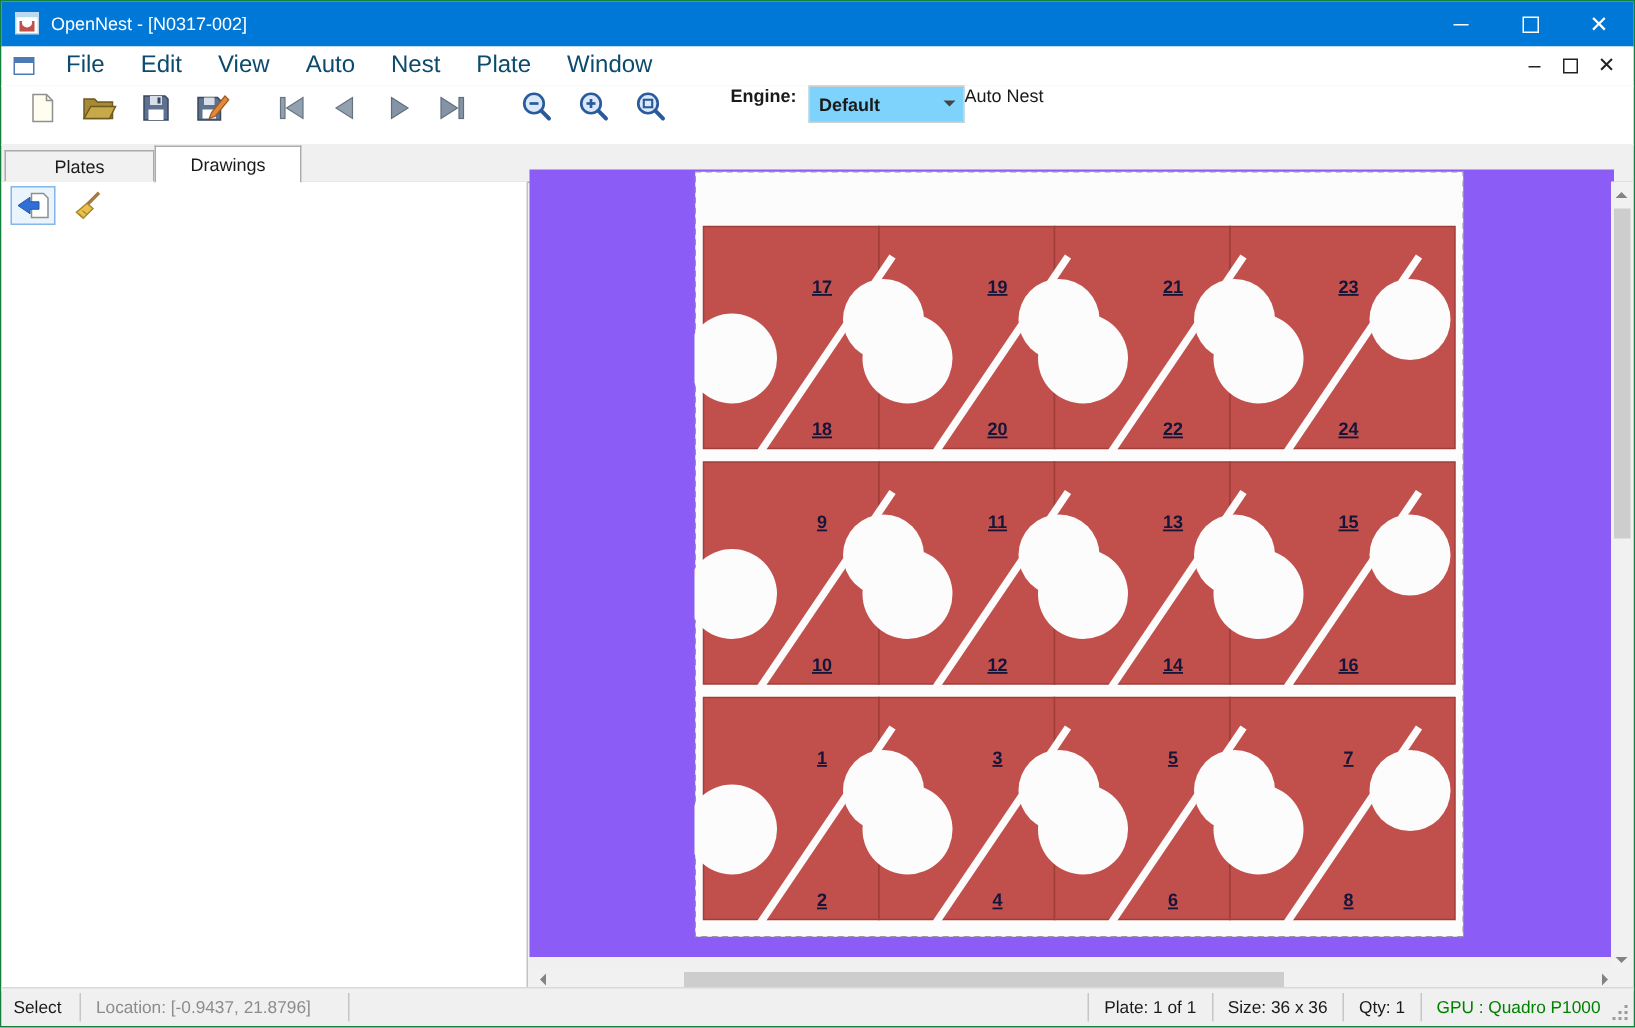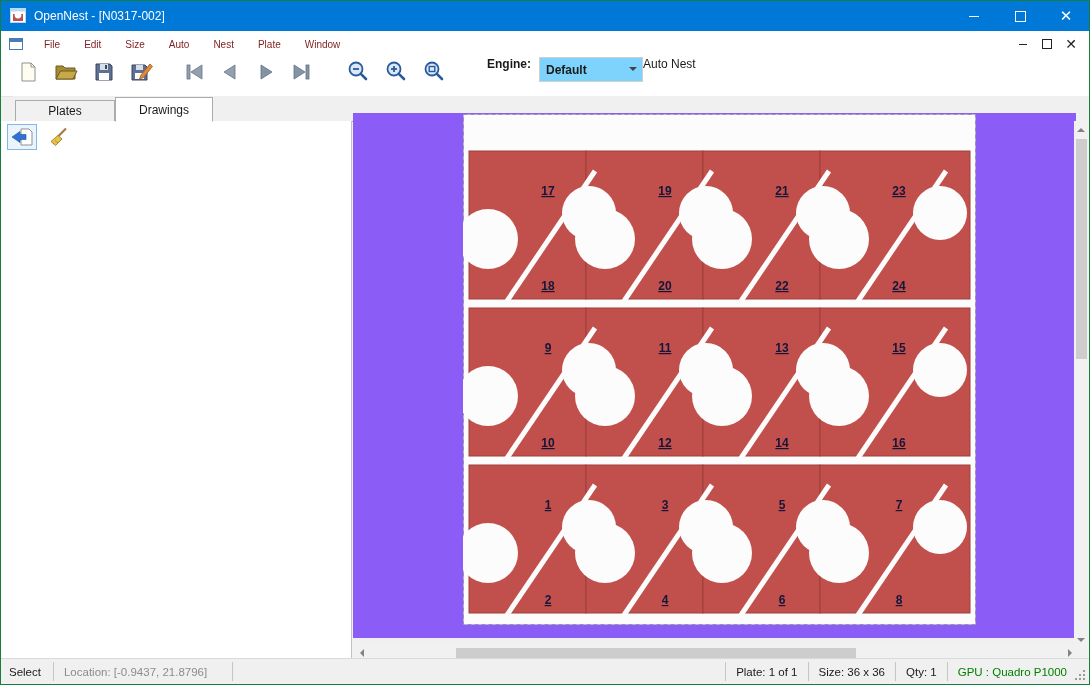--- a/index.html
+++ b/index.html
@@ -13,40 +13,40 @@
   .titlebar .title{color:#fff;font-size:12px;}
   .cap-btns{margin-left:auto;display:flex;height:100%;}
   .cap-btn{width:46px;height:100%;display:flex;align-items:center;justify-content:center;}
   .glyph-min{width:10px;height:1px;background:#fff;}
   .glyph-max{width:9px;height:9px;border:1px solid #fff;}
   .glyph-close{color:#fff;font-size:15px;line-height:1;font-family:"DejaVu Sans",sans-serif;}
 
   
   .menubar{position:absolute;left:0;top:30px;right:0;height:26px;background:#fff;display:flex;align-items:center;border-bottom:1px solid #ececec;}
   .mdi-icon{margin:0 8px 0 7px;width:16px;height:16px;}
-  .menu-item{font-size:10px;color:#7f1d1d;padding:0 12px;height:100%;display:flex;align-items:center;}
+  .menu-item{font-size:16px;color:#0c4a6e;padding:0 12px;height:100%;display:flex;align-items:center;}
   .mdi-ctrls{margin-left:auto;display:flex;align-items:center;height:100%;}
   .mdi-btn{width:24px;height:100%;display:flex;align-items:center;justify-content:center;}
   .glyph-mmin{width:8px;height:1px;background:#222;}
   .glyph-restore{position:relative;width:8px;height:8px;border:1px solid #222;background:#fff;}
   .glyph-restore::before{content:"";position:absolute;left:2px;top:-4px;width:7px;height:7px;border:1px solid #222;z-index:-1;}
   .glyph-mclose{color:#222;font-size:14px;line-height:1;font-family:"DejaVu Sans",sans-serif;}
 
   
   .toolbar{position:absolute;left:0;top:56px;right:0;height:39px;background:#fff;border-bottom:1px solid #e3e3e3;display:flex;align-items:flex-start;}
   .tbtn{width:30px;height:30px;display:flex;align-items:center;justify-content:center;flex:0 0 auto;}
   .tbtn svg{display:block;}
   .engine-label{font-size:12px;font-weight:700;color:#1a1a1a;margin-left:38px;}
   .engine-combo{margin-left:8px;width:102px;height:23px;background:#7dd3fc;border:1px solid #d0d0d0;display:flex;align-items:center;position:relative;font-weight:bold;}
   .engine-combo .val{font-size:12px;color:#1a1a1a;margin-left:6px;}
   .combo-arrow{position:absolute;right:5px;top:9px;width:0;height:0;border:4px solid transparent;border-top-color:#444;}
   .autonest{font-size:12px;color:#1a1a1a;}
 
   
-  .tabstrip{position:absolute;left:12px;top:95px;right:0;height:25px;background:#f0f0f0;border-bottom:1px solid #ababab;display:flex;align-items:flex-end;}
+  .tabstrip{position:absolute;left:0;top:95px;right:0;height:25px;background:#f0f0f0;border-bottom:1px solid #ababab;display:flex;align-items:flex-end;}
   .tab{font-size:12px;color:#1a1a1a;text-align:center;box-sizing:border-box;}
   .tab.inactive{width:100px;height:21px;line-height:21px;background:#f1f1f1;border:1px solid #ababab;border-bottom:none;margin-left:2px;}
   .tab.active{width:98px;height:25px;line-height:24px;background:#fff;border:1px solid #ababab;border-bottom:1px solid #fff;margin-bottom:-1px;position:relative;z-index:2;}
 
   
   .leftpanel{position:absolute;left:0;top:120px;width:351px;height:540px;background:#fff;border-right:1px solid #c3c3c3;box-sizing:border-box;}
   .panel-toolbar{display:flex;align-items:center;height:32px;padding-left:6px;}
   .ptbtn{width:30px;height:26px;display:flex;align-items:center;justify-content:center;margin-right:6px;box-sizing:border-box;}
   .ptbtn.boxed{border:1px solid #86b7e6;background:#eaf4fd;}
   .drawing-item{margin:6px 6px 0 6px;height:84px;background:#ffffe1;border:1px solid #ededc2;display:flex;align-items:center;box-sizing:border-box;}
@@ -108,21 +108,21 @@
     </div>
   </div>
 
   <div class="menubar">
     <svg class="mdi-icon" viewBox="0 0 16 16">
       <rect x="1.5" y="2.5" width="13" height="11" fill="#ffffff" stroke="#4d7ab5"></rect>
       <rect x="1.5" y="2.5" width="13" height="3.5" fill="#4d7ab5"></rect>
     </svg>
     <span class="menu-item">File</span>
     <span class="menu-item">Edit</span>
-    <span class="menu-item">Size</span>
+    <span class="menu-item">View</span>
     <span class="menu-item">Auto</span>
     <span class="menu-item">Nest</span>
     <span class="menu-item">Plate</span>
     <span class="menu-item">Window</span>
     <div class="mdi-ctrls">
       <div class="mdi-btn">
           <span class="glyph-mmin"></span>
         </div>
       <div class="mdi-btn">
           <span class="glyph-restore"></span>

